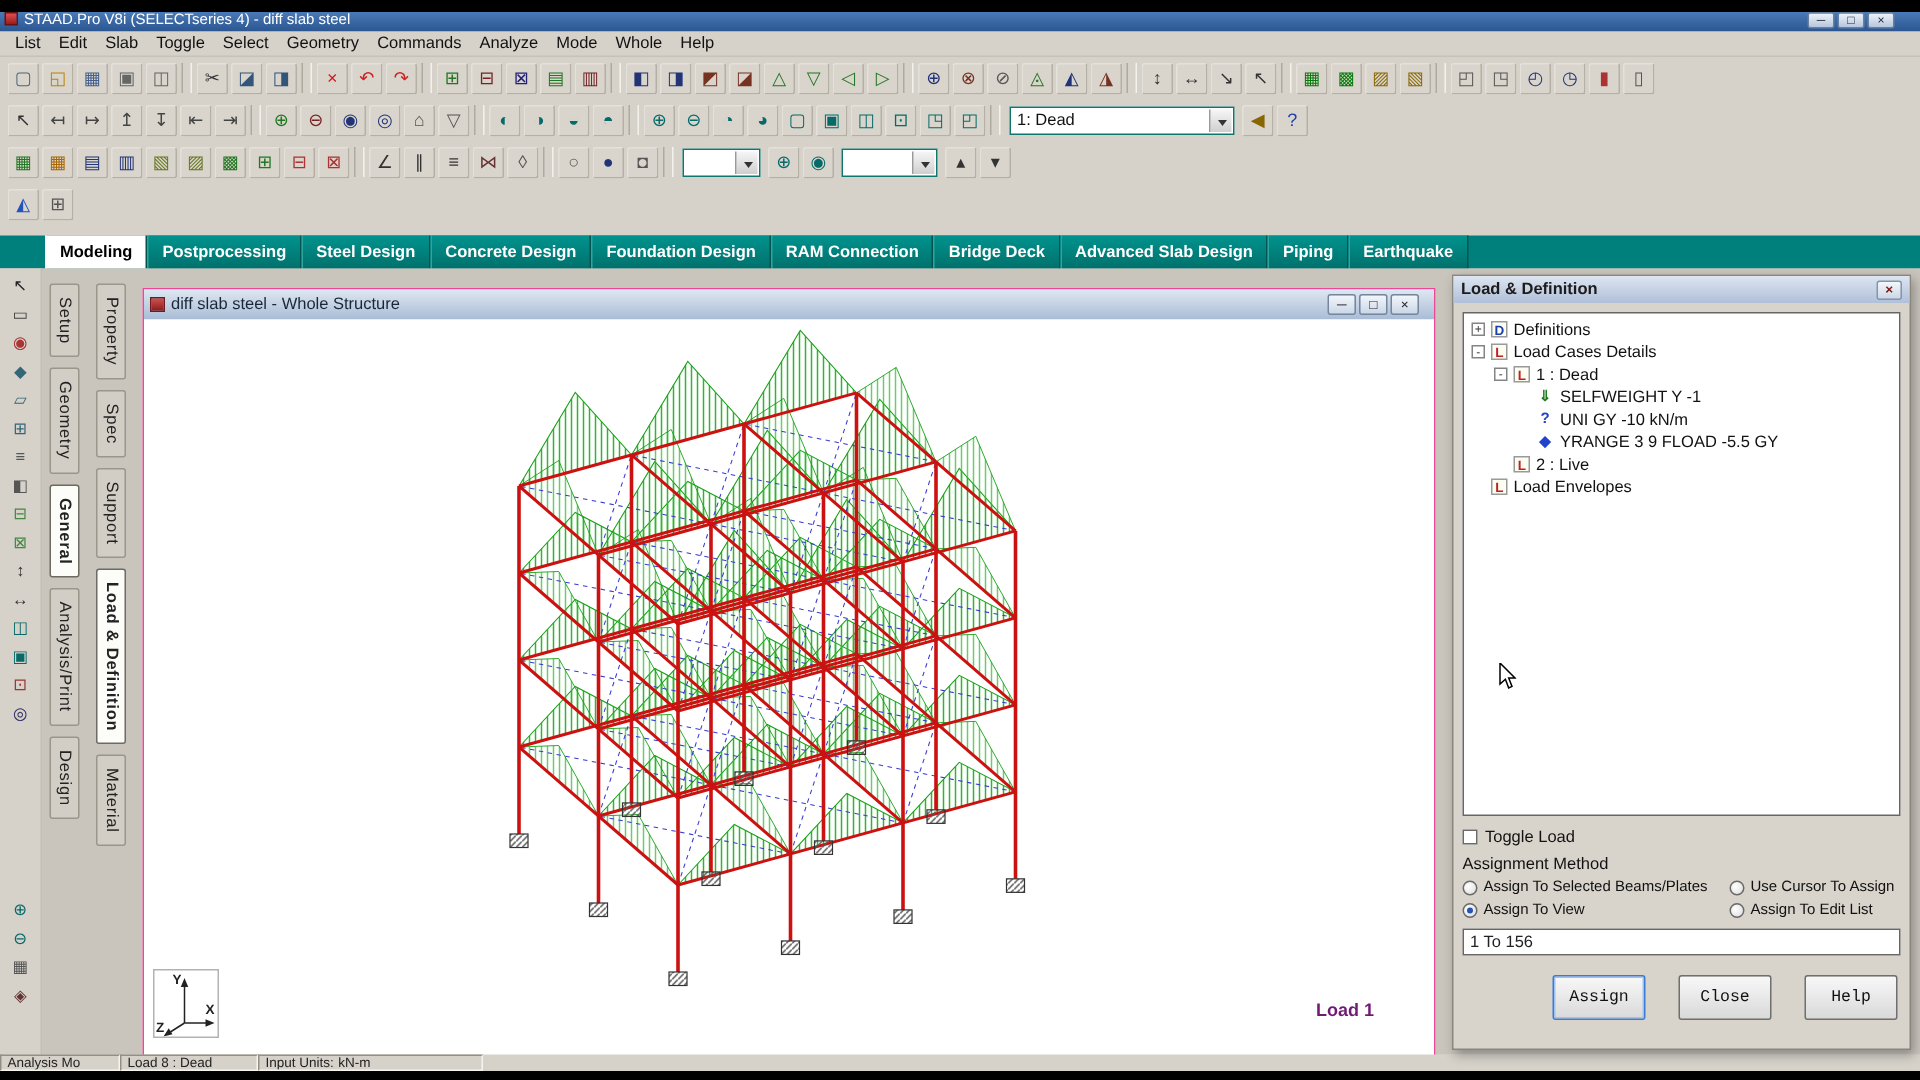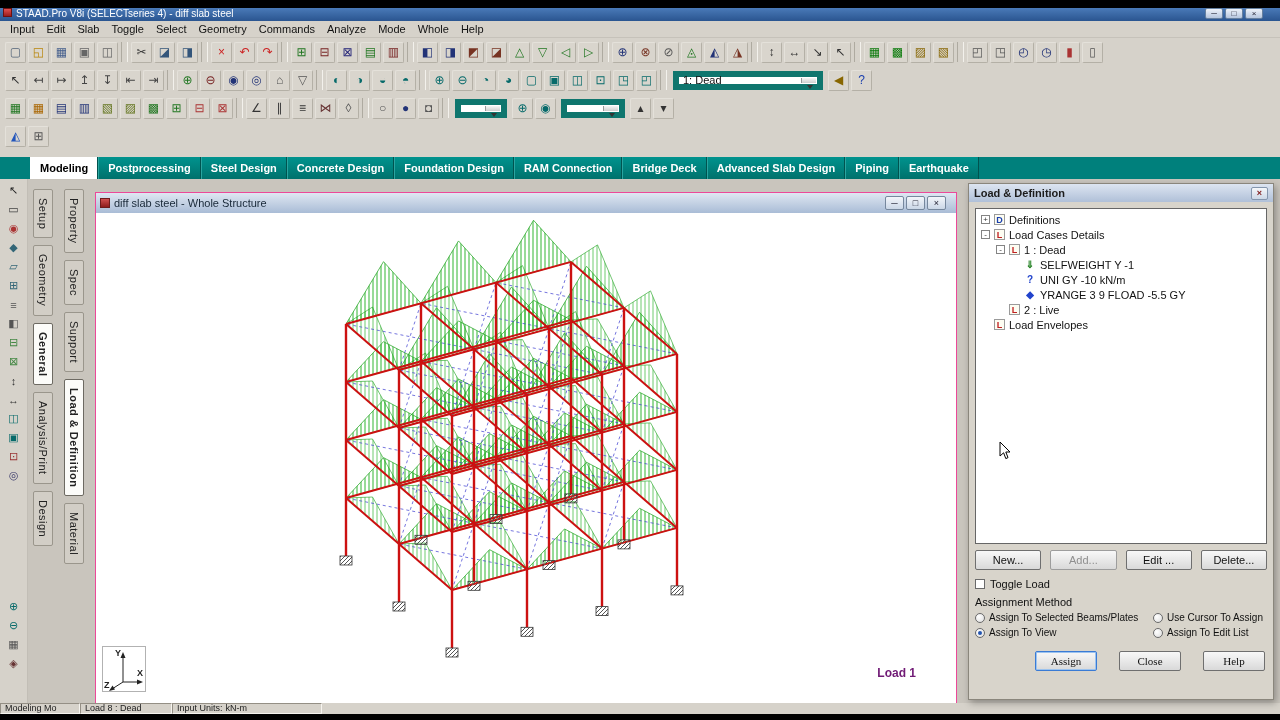--- a/index.html
+++ b/index.html
@@ -25,21 +25,21 @@
 .menu-item{padding:1px 6px}
 
 
 .toolbars{position:absolute;top:38px;width:100%;height:112px;background:#d6d2ca}
 .tb-row{height:28px;display:flex;align-items:center;padding-left:4px}
 .tb-icons{display:flex;align-items:center}
 .tb-icon{width:21px;height:21px;margin:0 1px;display:flex;align-items:center;justify-content:center;
   font-size:12px;border:1px solid #e4e1da;border-right-color:#b4b0a6;border-bottom-color:#b4b0a6;
   border-radius:2px;background:#d9d5cd}
 .tb-sep{width:7px;height:20px;margin:0 2px;border-left:1px solid #aeaaa0;border-right:1px solid #f3f1ec}
-.combo{height:19px;background:#fff;border:6px solid #0f766e;display:flex;align-items:center;
+.combo{height:19px;background:#fff;border:1px solid #0f766e;display:flex;align-items:center;
   position:relative;padding:0 18px 0 4px;margin:12px 4px;white-space:nowrap}
 .combo::after{content:"";position:absolute;right:1px;top:1px;bottom:1px;width:14px;
   background:linear-gradient(#f6f6f6,#cfcfcf);border-left:1px solid #9a9a9a}
 .combo::before{content:"";position:absolute;right:4px;top:8px;border:3px solid transparent;border-top:4px solid #333;z-index:1}
 #load-combo{width:150px}
 #combo-small-1{width:52px}
 #combo-small-2{width:64px}
 
 
 .mode-tabs{position:absolute;top:157px;width:100%;height:22px;background:#00807c;display:flex;
@@ -104,22 +104,22 @@
 .group-label{margin-top:6px}
 .radios{display:grid;grid-template-columns:178px 1fr;row-gap:4px;margin-top:4px}
 .radio{display:flex;align-items:center;gap:4px;font-size:10px;white-space:nowrap}
 .radio-dot{width:10px;height:10px;border-radius:50%;border:1px solid #6a6a6a;flex:none;position:relative;
   background:radial-gradient(circle at 35% 35%,#fff,#dcdcdc)}
 .radio.checked .radio-dot::after{content:"";position:absolute;left:2px;top:2px;width:4px;height:4px;
   border-radius:50%;background:#2455b0}
 .assign-input{width:100%;height:18px;margin-top:7px;border:1px solid #666;font-size:11px;padding:0 4px;
   font-family:inherit;background:#fff;color:#222}
 .actions{display:flex;justify-content:flex-end;gap:22px;margin-top:13px;padding-right:2px}
-.action-btn{width:62px;height:20px;font-size:11px;color:#111;border:1px solid #6f6f6f;border-radius:2px;
-  background:linear-gradient(#f8f8f8,#d9d9d9);font-family:Liberation Serif, serif}
+.action-btn{width:62px;height:30px;font-size:11px;color:#111;border:1px solid #6f6f6f;border-radius:2px;
+  background:linear-gradient(#f8f8f8,#d9d9d9);font-family:Liberation Mono, monospace}
 .action-btn.focused{border:1px solid #3a7bd5;box-shadow:0 0 0 1px #9cc3ef inset}
 .cursor{position:absolute;left:30px;top:240px;pointer-events:none}
 
 
 .statusbar{position:absolute;top:703px;height:11px;width:100%;background:#d6d2ca;display:flex;
   font-size:9px;line-height:9px;color:#222}
 .sb-cell{border:1px solid;border-color:#948f85 #f6f4ef #f6f4ef #948f85;padding:0 4px;white-space:nowrap;
   overflow:hidden;display:flex;align-items:center;gap:3px}
 .sb-left{flex:1}
 .sb-mode{width:80px}
@@ -139,21 +139,21 @@
     <span class="winbtns">
 
     <span class="winbtn">─</span>
         <span class="winbtn">□</span>
         <span class="winbtn">×</span>
       </span>
   </div>
 
   <div class="menubar">
 
-  <span class="menu-item">Input</span>
+  <span class="menu-item">List</span>
       <span class="menu-item">Edit</span>
       <span class="menu-item">Slab</span>
       <span class="menu-item">Toggle</span>
       <span class="menu-item">Select</span>
       <span class="menu-item">Geometry</span>
       <span class="menu-item">Commands</span>
       <span class="menu-item">Analyze</span>
       <span class="menu-item">Mode</span>
       <span class="menu-item">Whole</span>
       <span class="menu-item">Help</span>
@@ -882,27 +882,20 @@
               <span class="tree-exp"></span>
               <span class="tree-ico" style="color: rgb(192, 32, 32);">L</span>
               <span>2 : Live</span>
             </div>
               <div class="tree-row boxed" style="padding-left: 3px;">
               <span class="tree-exp"></span>
               <span class="tree-ico" style="color: rgb(192, 32, 32);">L</span>
               <span>Load Envelopes</span>
             </div>
             </div>
-          <div class="btnrow">
-
-          <button class="dlg-btn">New...</button>
-              <button class="dlg-btn disabled">Add...</button>
-              <button class="dlg-btn">Edit ...</button>
-              <button class="dlg-btn">Delete...</button>
-            </div>
           <div class="chk-row">
             <span class="chk-box"></span>
             <span>Toggle Load</span>
           </div>
           <div class="group-label">Assignment Method</div>
           <div class="radios">
 
           <label class="radio">
               <span class="radio-dot"></span>
               <span>Assign To Selected Beams/Plates</span>
@@ -913,36 +906,37 @@
             </label>
               <label class="radio checked">
               <span class="radio-dot"></span>
               <span>Assign To View</span>
             </label>
               <label class="radio">
               <span class="radio-dot"></span>
               <span>Assign To Edit List</span>
             </label>
             </div>
+          <input class="assign-input" readonly="" value="1 To 156" style="">
           <div class="actions">
 
           <button class="action-btn focused">Assign</button>
               <button class="action-btn">Close</button>
               <button class="action-btn">Help</button>
             </div>
           <svg class="cursor" width="12" height="18">
             <polygon points="1,0 1,14 4.6,10.8 6.8,16.6 9,15.6 6.8,10 11,10" fill="#fff" stroke="#000" stroke-width="1"></polygon>
           </svg>
         </div>
       </div>
 
     </div>
   </div>
 
   <div class="statusbar">
-    <div class="sb-cell sb-mode">Modeling Mo</div>
+    <div class="sb-cell sb-mode">Analysis Mo</div>
     <div class="sb-cell sb-load">Load 8 : Dead</div>
     <div class="sb-cell sb-units">
       <span>Input Units:</span>
       <span>kN-m</span>
     </div>
   </div>
 </div>
 
 </body></html>

